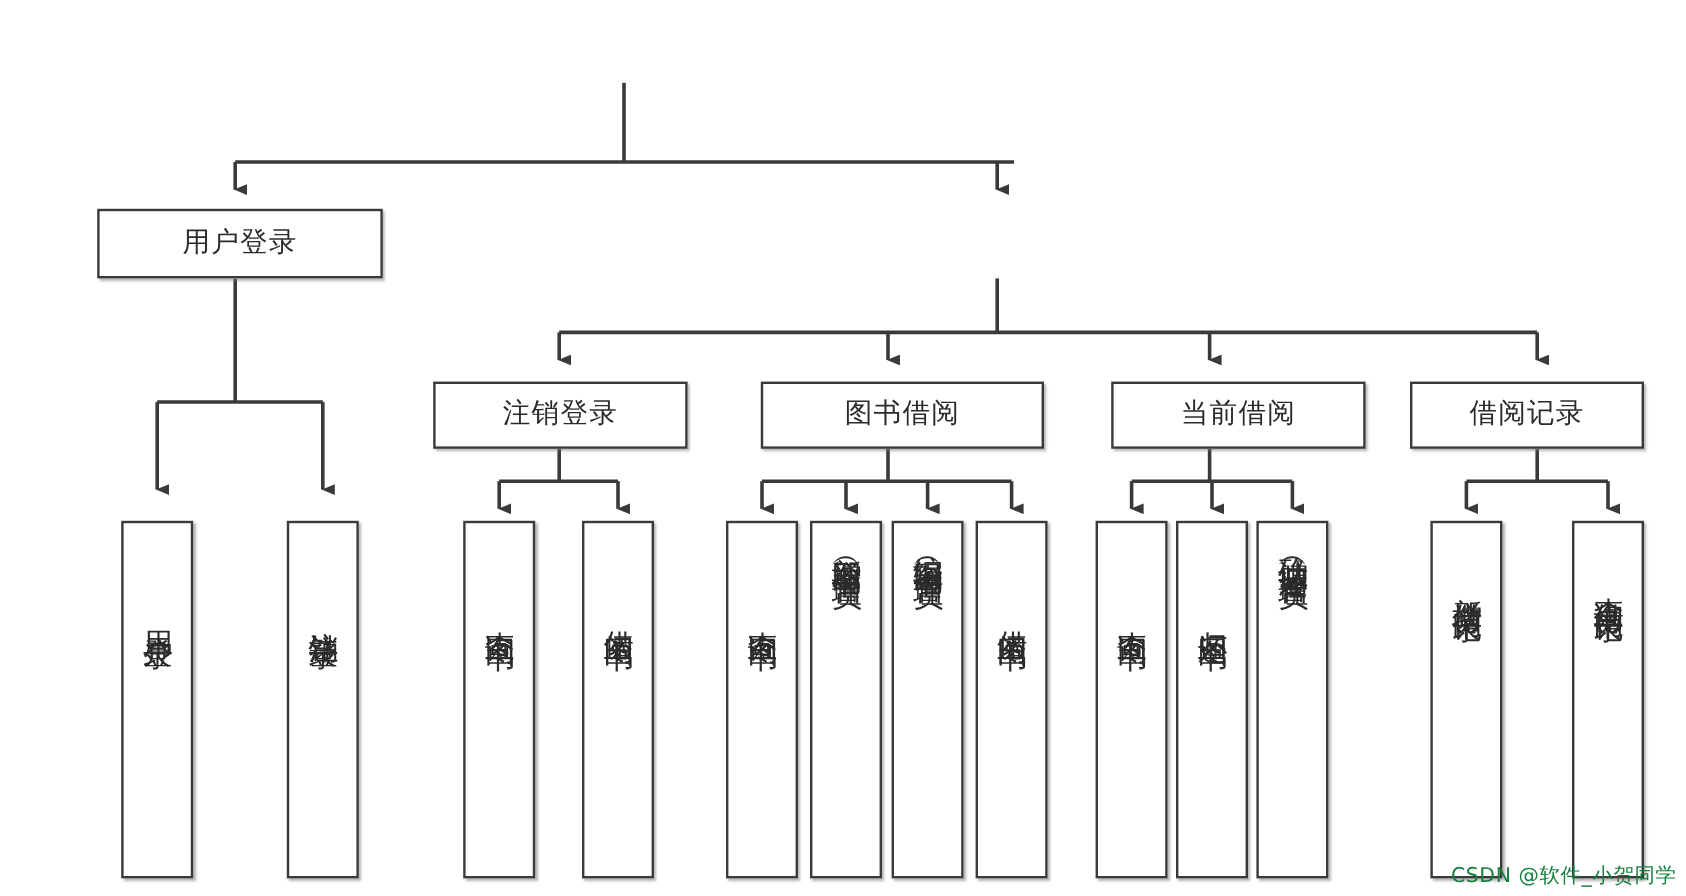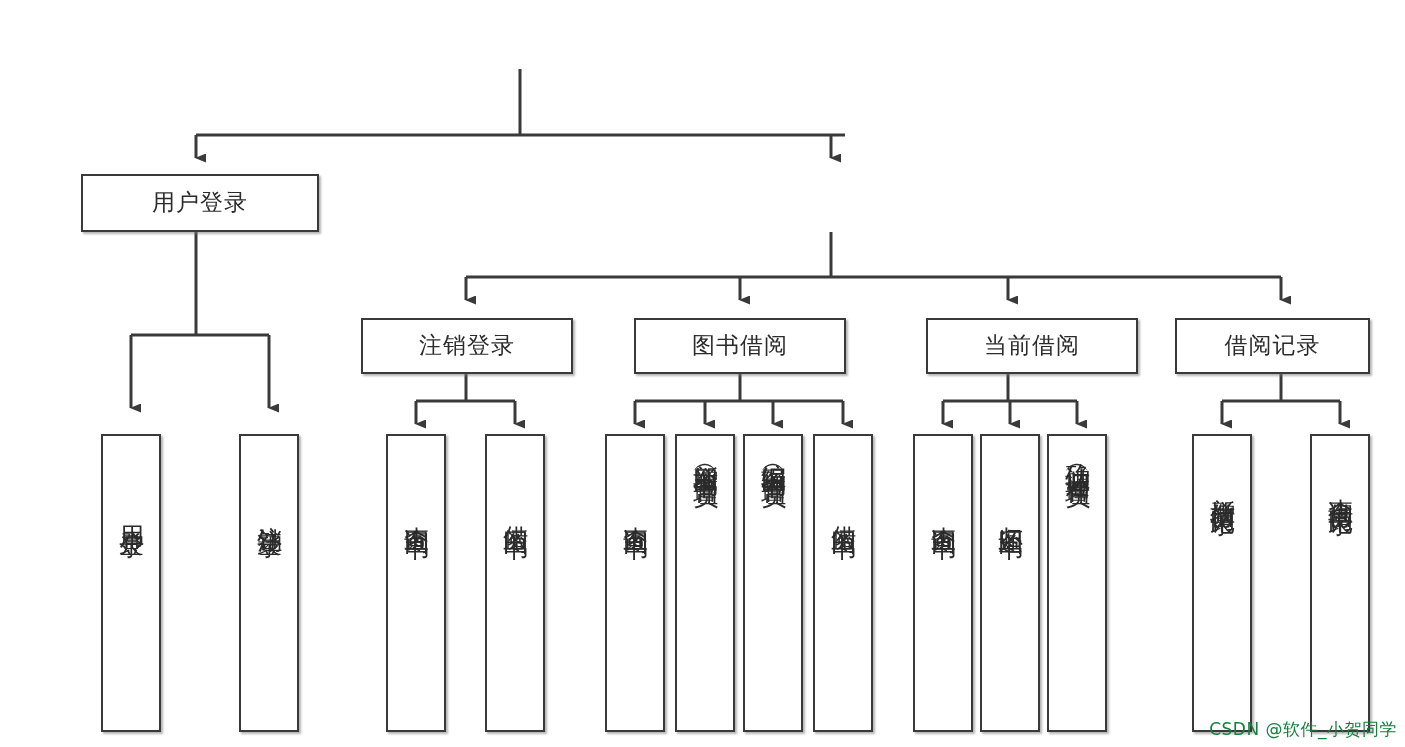--- a/index.html
+++ b/index.html
@@ -124,21 +124,21 @@
   </svg>
 
 
   <div class="node horizontal" style="left:81px; top:174px; width:238px; height:58px;">
     <span>用户登录</span>
   </div>
 
   <div class="node horizontal" style="left:361px; top:318px; width:212px; height:56px;">
     <span>注销登录</span>
   </div>
-  <div class="node horizontal" style="left:634px; top:318px; width:212px; height:56px;">
+  <div class="node horizontal" style="left:634px; top:318px; width:236px; height:56px;">
     <span>图书借阅</span>
   </div>
   <div class="node horizontal" style="left:902px; top:318px; width:212px; height:56px;margin-left:24px;">
     <span>当前借阅</span>
   </div>
   <div class="node horizontal" style="left:1175px; top:318px; width:195px; height:56px;">
     <span>借阅记录</span>
   </div>
 
   <div class="node vertical" style="left:101px; top:434px; width:60px; height:298px; padding-top:70px;">

